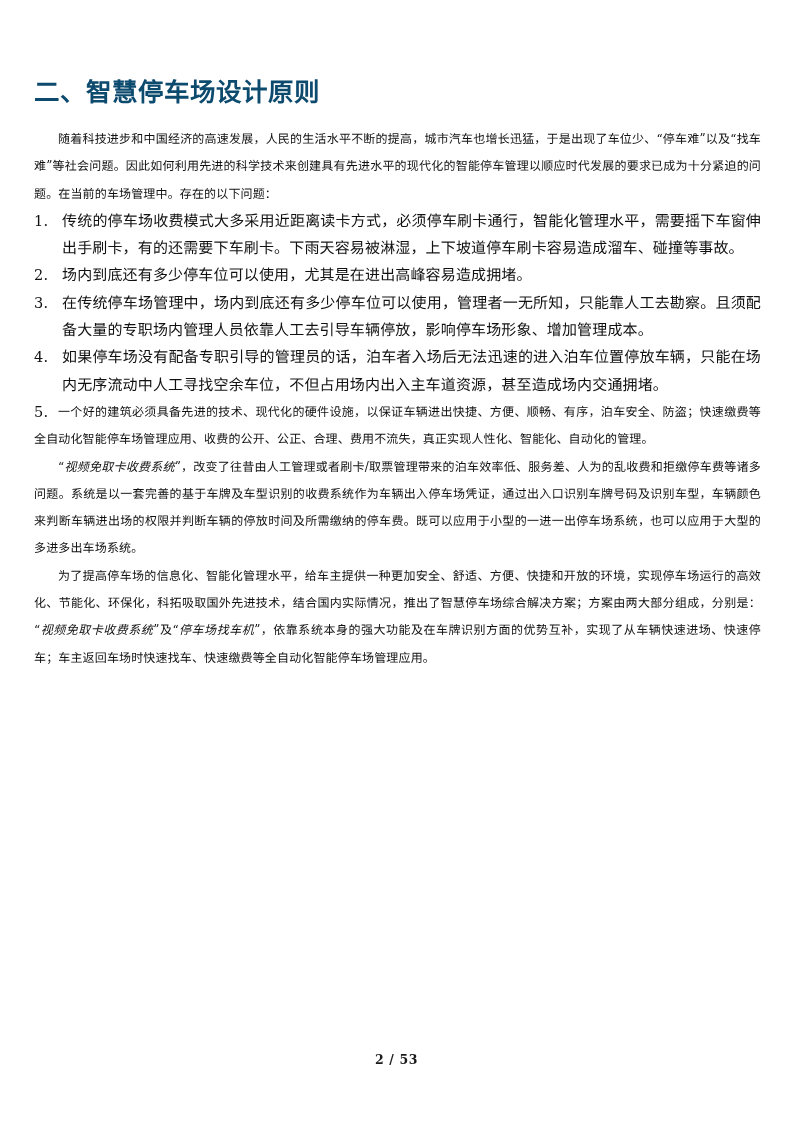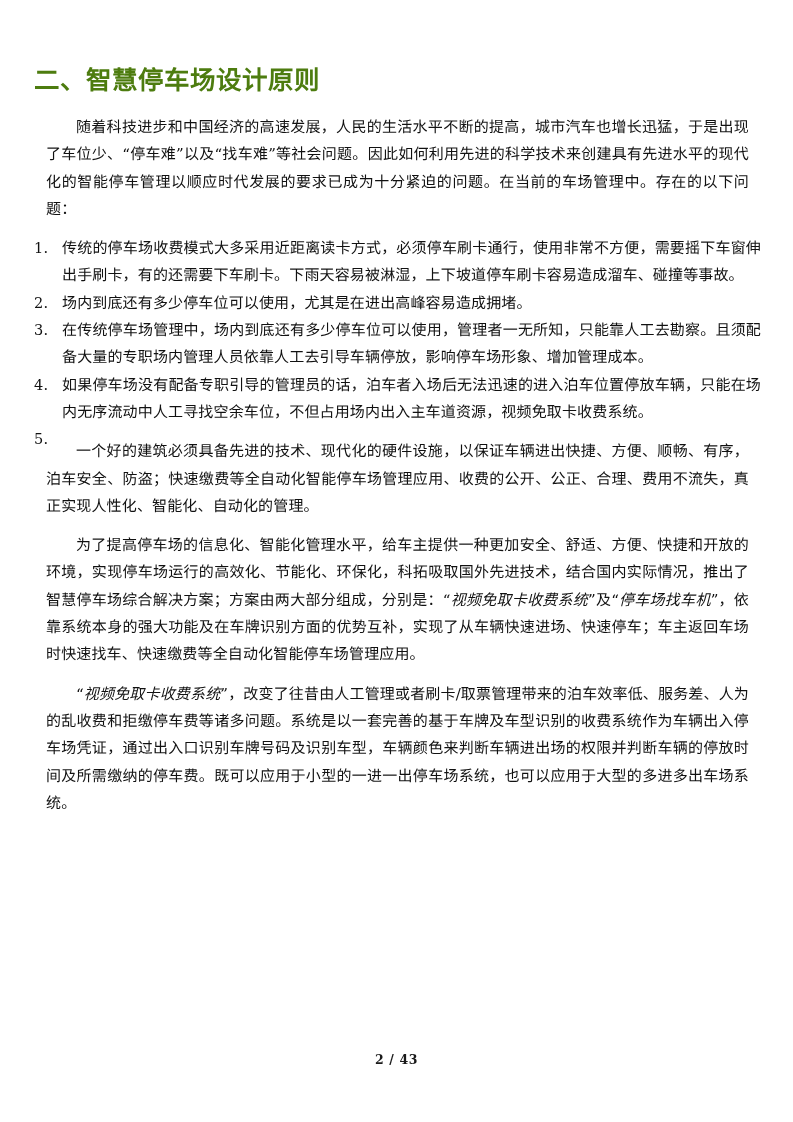--- a/index.html
+++ b/index.html
@@ -25,32 +25,32 @@
     width: 727px;
   }
 
   
   .doc-title {
     font-family: "DejaVu Sans", "Liberation Sans", sans-serif;
     font-weight: bold;
     font-size: 25.5px;
     line-height: 36px;
     letter-spacing: 0.5px;
-    margin: 0 0 16px 0;
-    color: #4d7c0f;
+    margin: 12px 0 16px 0;
+    color: #0c4a6e;
     white-space: pre;
   }
 
   
   .para {
-    font-size: 15px;
+    font-size: 12px;
     line-height: 27.3px;
     text-align: justify;
     text-justify: inter-ideograph;
-    margin: 12px;
+    margin: 0;
     color: #111;
     letter-spacing: 0.15px;
   }
   .para.indent {
     text-indent: 2em;
   }
 
   
   .num-list {
     margin: 0;
@@ -105,43 +105,43 @@
 
   <div class="content">
 
     <h1 class="doc-title">二、智慧停车场设计原则</h1>
 
     <p class="para indent">随着科技进步和中国经济的高速发展，人民的生活水平不断的提高，城市汽车也增长迅猛，于是出现了车位少、“停车难”以及“找车难”等社会问题。因此如何利用先进的科学技术来创建具有先进水平的现代化的智能停车管理以顺应时代发展的要求已成为十分紧迫的问题。在当前的车场管理中。存在的以下问题：</p>
 
     <ol class="num-list">
       <li class="num-item">
         <span class="num-marker">1.</span>
-        <span>传统的停车场收费模式大多采用近距离读卡方式，必须停车刷卡通行，使用非常不方便，需要摇下车窗伸出手刷卡，有的还需要下车刷卡。下雨天容易被淋湿，上下坡道停车刷卡容易造成溜车、碰撞等事故。</span>
+        <span>传统的停车场收费模式大多采用近距离读卡方式，必须停车刷卡通行，智能化管理水平，需要摇下车窗伸出手刷卡，有的还需要下车刷卡。下雨天容易被淋湿，上下坡道停车刷卡容易造成溜车、碰撞等事故。</span>
       </li>
       <li class="num-item">
         <span class="num-marker">2.</span>
         <span>场内到底还有多少停车位可以使用，尤其是在进出高峰容易造成拥堵。</span>
       </li>
       <li class="num-item">
         <span class="num-marker">3.</span>
         <span>在传统停车场管理中，场内到底还有多少停车位可以使用，管理者一无所知，只能靠人工去勘察。且须配备大量的专职场内管理人员依靠人工去引导车辆停放，影响停车场形象、增加管理成本。</span>
       </li>
       <li class="num-item">
         <span class="num-marker">4.</span>
-        <span>如果停车场没有配备专职引导的管理员的话，泊车者入场后无法迅速的进入泊车位置停放车辆，只能在场内无序流动中人工寻找空余车位，不但占用场内出入主车道资源，视频免取卡收费系统。</span>
+        <span>如果停车场没有配备专职引导的管理员的话，泊车者入场后无法迅速的进入泊车位置停放车辆，只能在场内无序流动中人工寻找空余车位，不但占用场内出入主车道资源，甚至造成场内交通拥堵。</span>
       </li>
       <li class="num-item">
         <span class="num-marker">5.</span>
       </li>
     </ol>
 
     <p class="para indent">一个好的建筑必须具备先进的技术、现代化的硬件设施，以保证车辆进出快捷、方便、顺畅、有序，泊车安全、防盗；快速缴费等全自动化智能停车场管理应用、收费的公开、公正、合理、费用不流失，真正实现人性化、智能化、自动化的管理。</p>
 
+    <p class="para indent"><span>“</span><span class="kai">视频免取卡收费系统</span><span>”，改变了往昔由人工管理或者刷卡/取票管理带来的泊车效率低、服务差、人为的乱收费和拒缴停车费等诸多问题。系统是以一套完善的基于车牌及车型识别的收费系统作为车辆出入停车场凭证，通过出入口识别车牌号码及识别车型，车辆颜色来判断车辆进出场的权限并判断车辆的停放时间及所需缴纳的停车费。既可以应用于小型的一进一出停车场系统，也可以应用于大型的多进多出车场系统。</span></p>
+
     <p class="para indent"><span>为了提高停车场的信息化、智能化管理水平，给车主提供一种更加安全、舒适、方便、快捷和开放的环境，实现停车场运行的高效化、节能化、环保化，科拓吸取国外先进技术，结合国内实际情况，推出了智慧停车场综合解决方案；方案由两大部分组成，分别是：“</span><span class="kai">视频免取卡收费系统</span><span>”及“</span><span class="kai">停车场找车机</span><span>”，依靠系统本身的强大功能及在车牌识别方面的优势互补，实现了从车辆快速进场、快速停车；车主返回车场时快速找车、快速缴费等全自动化智能停车场管理应用。</span></p>
-
-    <p class="para indent"><span>“</span><span class="kai">视频免取卡收费系统</span><span>”，改变了往昔由人工管理或者刷卡/取票管理带来的泊车效率低、服务差、人为的乱收费和拒缴停车费等诸多问题。系统是以一套完善的基于车牌及车型识别的收费系统作为车辆出入停车场凭证，通过出入口识别车牌号码及识别车型，车辆颜色来判断车辆进出场的权限并判断车辆的停放时间及所需缴纳的停车费。既可以应用于小型的一进一出停车场系统，也可以应用于大型的多进多出车场系统。</span></p>
 
 
   </div>
 
-  <div class="footer">2 / 43</div>
+  <div class="footer">2 / 53</div>
 
 </div>
 
 </body></html>

